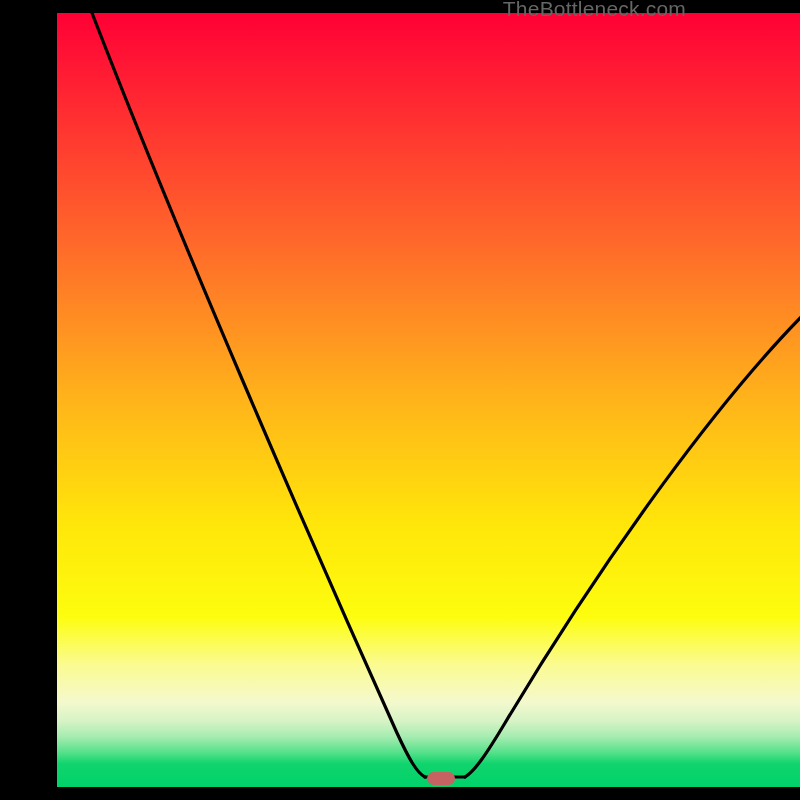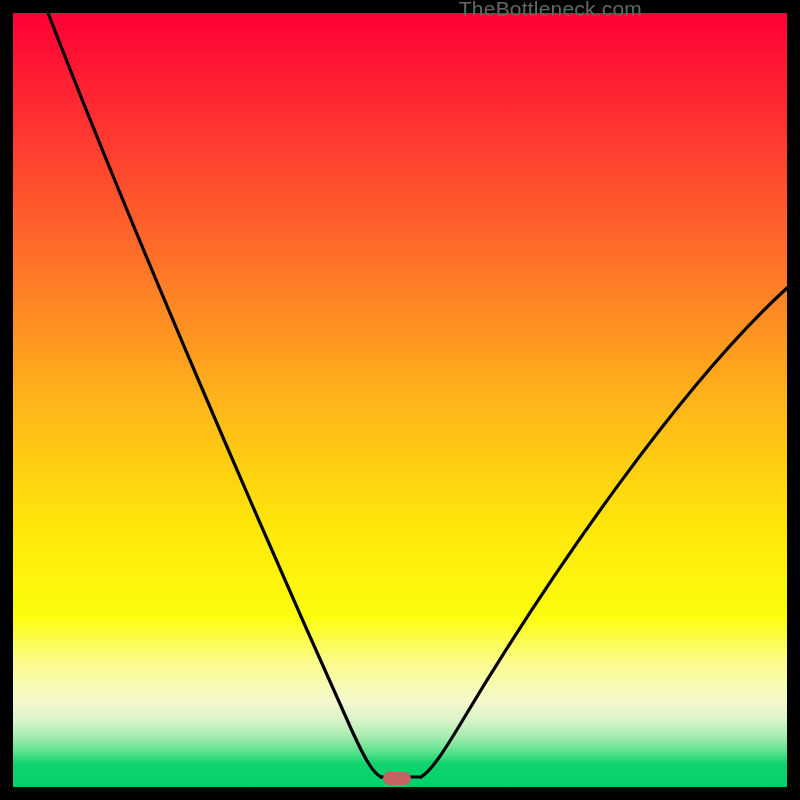--- a/index.html
+++ b/index.html
@@ -9,20 +9,21 @@
     height: 800px;
     background: #000;
     overflow: hidden;
     font-family: Arial, Helvetica, sans-serif;
   }
   .frame {
     position: relative;
     width: 648px;
     height: 800px;
     background: #000;
+    margin-left: 44px;
   }
   .plot-area {
     position: absolute;
     left: 13px;
     top: 13px;
     width: 774px;
     height: 774px;
     
     background: linear-gradient(
       to bottom,

